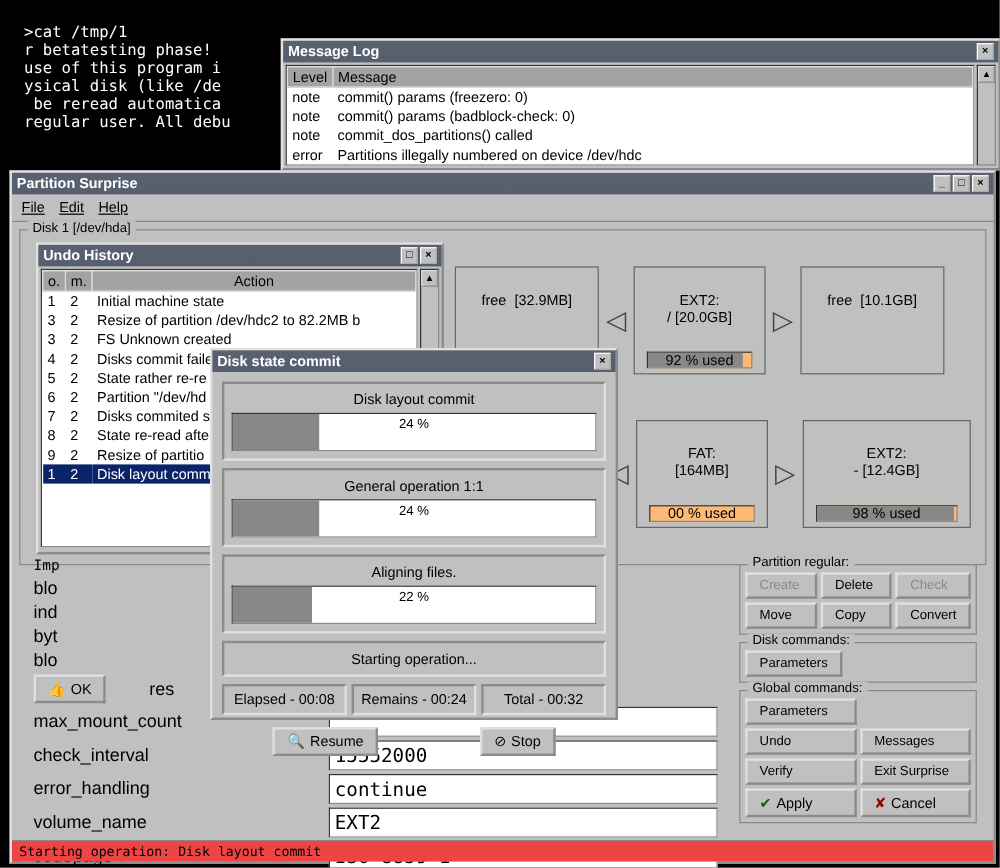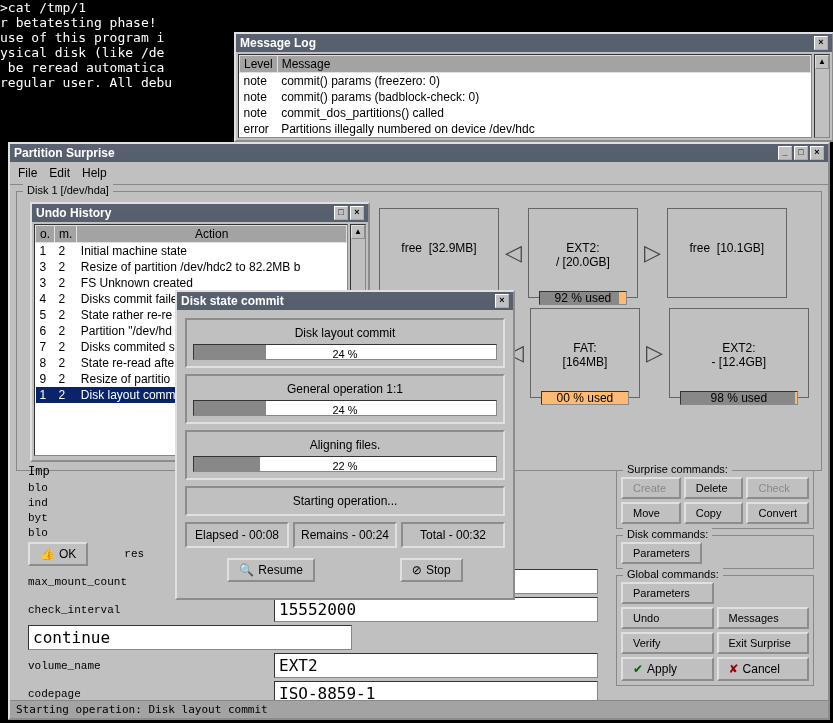--- a/index.html
+++ b/index.html
@@ -3,42 +3,42 @@
 <meta charset="utf-8">
 <style>
 * { margin:0; padding:0; box-sizing:border-box; font-family:"Helvetica",Arial,sans-serif; font-size:12px; }
 body { background:#000; width:833px; height:723px; position:relative; overflow:hidden; }
 .win { position:absolute; background:#c0c0c0; border:2px outset #e0e0e0; }
 .titlebar { background:linear-gradient(to bottom,#5a6070,#555f6e); color:#fff; padding:2px 4px; display:flex; align-items:center; font-weight:bold; font-size:11px; }
 .titlebar .sp { flex:1; }
 .tbtn { width:14px; height:14px; background:#c0c0c0; border:1px outset #fff; margin-left:2px; font-size:9px; line-height:10px; text-align:center; color:#000; cursor:pointer; }
 .menubar { display:flex; gap:12px; padding:4px 8px; border-bottom:1px solid #888; }
 .menubar span { cursor:pointer; }
-.menubar .ul { }
+.menubar .ul { text-decoration:underline; }
 .fieldset { border:1px solid #888; margin:6px; padding:6px 4px 4px; position:relative; }
 .fieldset .legend { position:absolute; top:-8px; left:6px; background:#c0c0c0; padding:0 4px; font-size:11px; }
 .btn { background:#c0c0c0; border:2px outset #e0e0e0; padding:3px 10px; cursor:pointer; display:inline-flex; align-items:center; gap:4px; font-size:11px; }
 .btn.disabled { color:#888; }
 .sunken { border:2px inset #e0e0e0; background:#c0c0c0; }
-.progress { height:16px; background:#fff; border:1px inset #888; position:relative; }
+.progress { height:32px; background:#fff; border:1px inset #888; position:relative; }
 .pbar { height:100%; background:#888; }
 .ptxt { position:absolute; width:100%; top:0; text-align:center; line-height:18px; font-size:11px; }
-.partbox { display:inline-block; border:1px solid #666; padding:32px 10px 4px; margin:0 2px; vertical-align:top; text-align:center; font-family:monospace; font-size:11px; background:#c0c0c0; position:relative; }
+.partbox { display:inline-block; border:1px solid #666; padding:20px 10px 4px; margin:14px 2px; vertical-align:top; text-align:center; font-family:monospace; font-size:11px; background:#c0c0c0; position:relative; }
 .usedbar { height:14px; border:1px inset #888; background:#fdba74; margin-top:22px; position:relative; font-size:10px; line-height:12px; text-align:center; }
 .usedfill { position:absolute; left:0; top:0; bottom:0; background:#888; }
 .arr { display:inline-block; vertical-align:middle; font-size:22px; color:#444; margin:0 4px; cursor:pointer; }
 table { border-collapse:collapse; font-family:monospace; font-size:11px; }
 th,td { padding:1px 4px; text-align:left; white-space:nowrap; }
 th { border:1px outset #e0e0e0; background:#a3a3a3; font-weight:normal; }
 .selrow { background:#0a246a; color:#fff; }
 .input { background:#fff; border:1px inset #888; padding:2px 4px; width:324px; font-family:monospace; font-size:16px; }
 .proprow { display:flex; align-items:center; margin:3px 0; gap:6px; }
-.proplabel { width:240px; font-family:Liberation Mono, monospace; font-size:11px; }
-.term { position:absolute; top:0; left:0; color:#fff; font-family:monospace; font-size:13px; line-height:15px; padding:0; white-space:pre; }
-.status { position:absolute; bottom:0; left:0; right:0; border-top:1px solid #888; padding:2px 6px; font-family:monospace; font-size:11px; background:#a3a3a3; }
+.proplabel { width:240px; font-family:Liberation Sans, sans-serif; font-size:15px; }
+.term { position:absolute; top:0; left:0; color:#fff; font-family:monospace; font-size:13px; line-height:15px; padding:20px; white-space:pre; }
+.status { position:absolute; bottom:0; left:0; right:0; border-top:1px solid #888; padding:2px 6px; font-family:monospace; font-size:11px; background:#ef4444; }
 .scrll { width:16px; background:#c0c0c0; border:1px inset #888; }
 .scrbtn { height:14px; border:1px outset #e0e0e0; text-align:center; font-size:8px; line-height:12px; cursor:pointer; }
 </style>
 </head>
 <body>
 
 <div class="term">&gt;cat /tmp/1
 r betatesting phase!
 use of this program i
 ysical disk (like /de
@@ -130,21 +130,21 @@
           <div>EXT2:</div>
           <div>- [12.4GB]</div>
           <div class="usedbar"><div class="usedfill" style="width:98%;"></div><span style="position:relative;">98 % used</span></div>
         </div>
       </div>
     </div>
   </div>
 
   <div style="position:absolute; right:8px; top:320px; width:210px;">
     <div class="fieldset">
-      <span class="legend">Surprise commands:</span>
+      <span class="legend">Partition regular:</span>
       <div style="display:grid; grid-template-columns:1fr 1fr 1fr; gap:3px;">
         <button class="btn disabled">Create</button>
         <button class="btn">Delete</button>
         <button class="btn disabled">Check</button>
         <button class="btn">Move</button>
         <button class="btn">Copy</button>
         <button class="btn">Convert</button>
       </div>
     </div>
     <div class="fieldset">
@@ -195,20 +195,21 @@
     </div>
     <div class="proprow">
         <span class="proplabel">max_mount_count</span>
         <input class="input" value="" style="">
       </div>
     <div class="proprow">
         <span class="proplabel">check_interval</span>
         <input class="input" value="15552000" style="">
       </div>
     <div class="proprow">
+        <span class="proplabel">error_handling</span>
         <input class="input" value="continue" style="">
       </div>
     <div class="proprow">
         <span class="proplabel">volume_name</span>
         <input class="input" value="EXT2" style="">
       </div>
     <div class="proprow">
         <span class="proplabel">codepage</span>
         <input class="input" value="ISO-8859-1" style="">
       </div>

